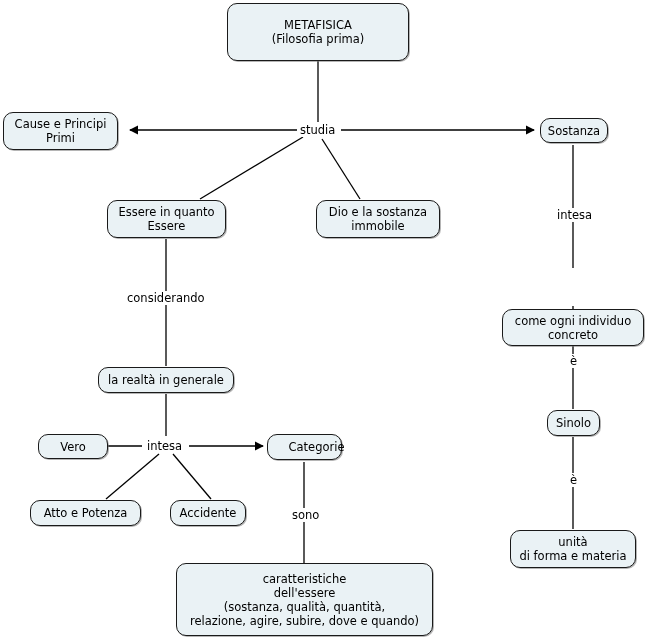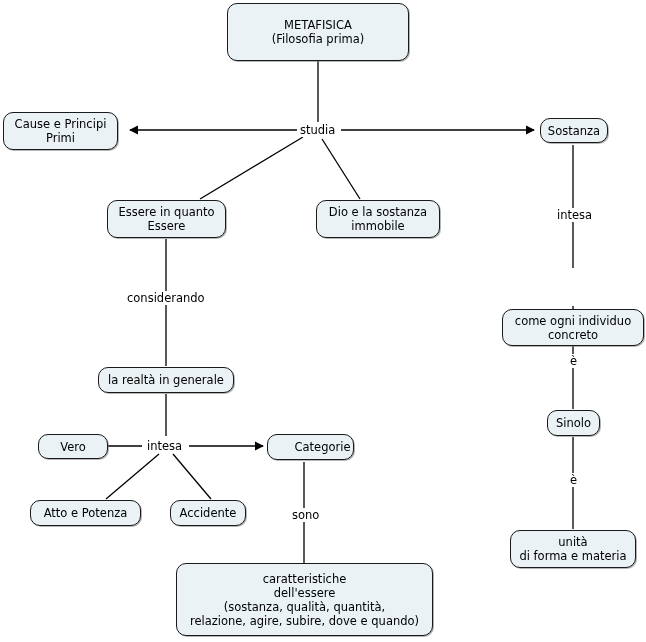--- a/index.html
+++ b/index.html
@@ -113,21 +113,21 @@
 
   <div class="node" style="left:502px; top:269px; width:142px; height:37px;margin-top:40px;">come ogni individuo
 concreto</div>
 
   <div class="node" style="left:98px; top:367px; width:136px; height:26px;">la realtà in generale</div>
 
   <div class="node" style="left:547px; top:410px; width:53px; height:26px;">Sinolo</div>
 
   <div class="node" style="left:38px; top:434px; width:70px; height:25px;">Vero</div>
 
-  <div class="node" style="left:267px; top:434px; width:87px; height:26px;padding-left:24px;">Categorie</div>
+  <div class="node" style="left:267px; top:434px; width:75px; height:26px;padding-left:24px;">Categorie</div>
 
   <div class="node" style="left:30px; top:500px; width:111px; height:26px;">Atto e Potenza</div>
 
   <div class="node" style="left:170px; top:500px; width:76px; height:26px;">Accidente</div>
 
   <div class="node" style="left:176px; top:563px; width:257px; height:73px;">caratteristiche
 dell'essere
 (sostanza, qualità, quantità,
 relazione, agire, subire, dove e quando)</div>
 

